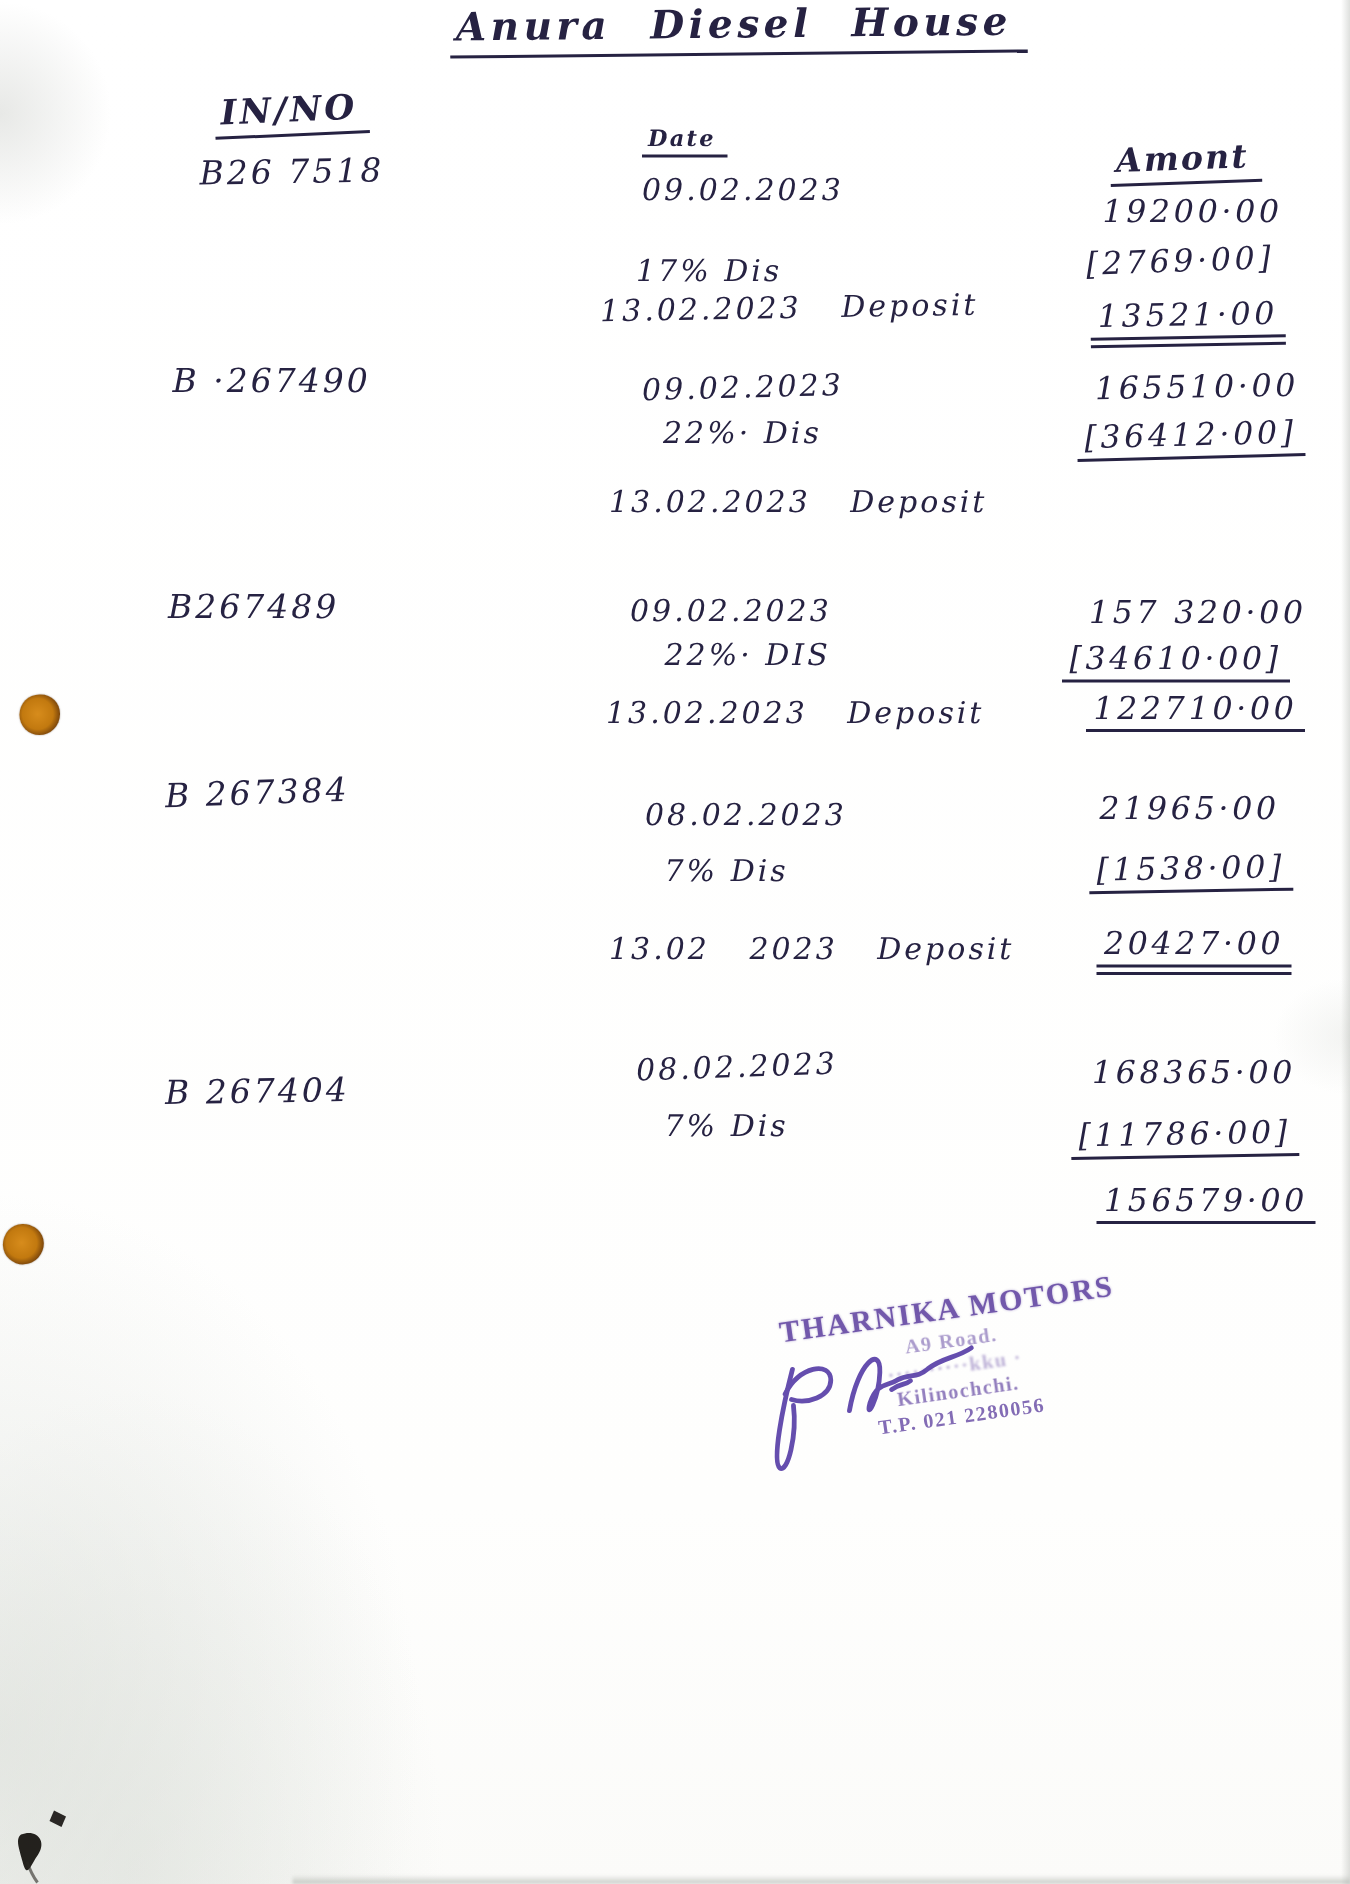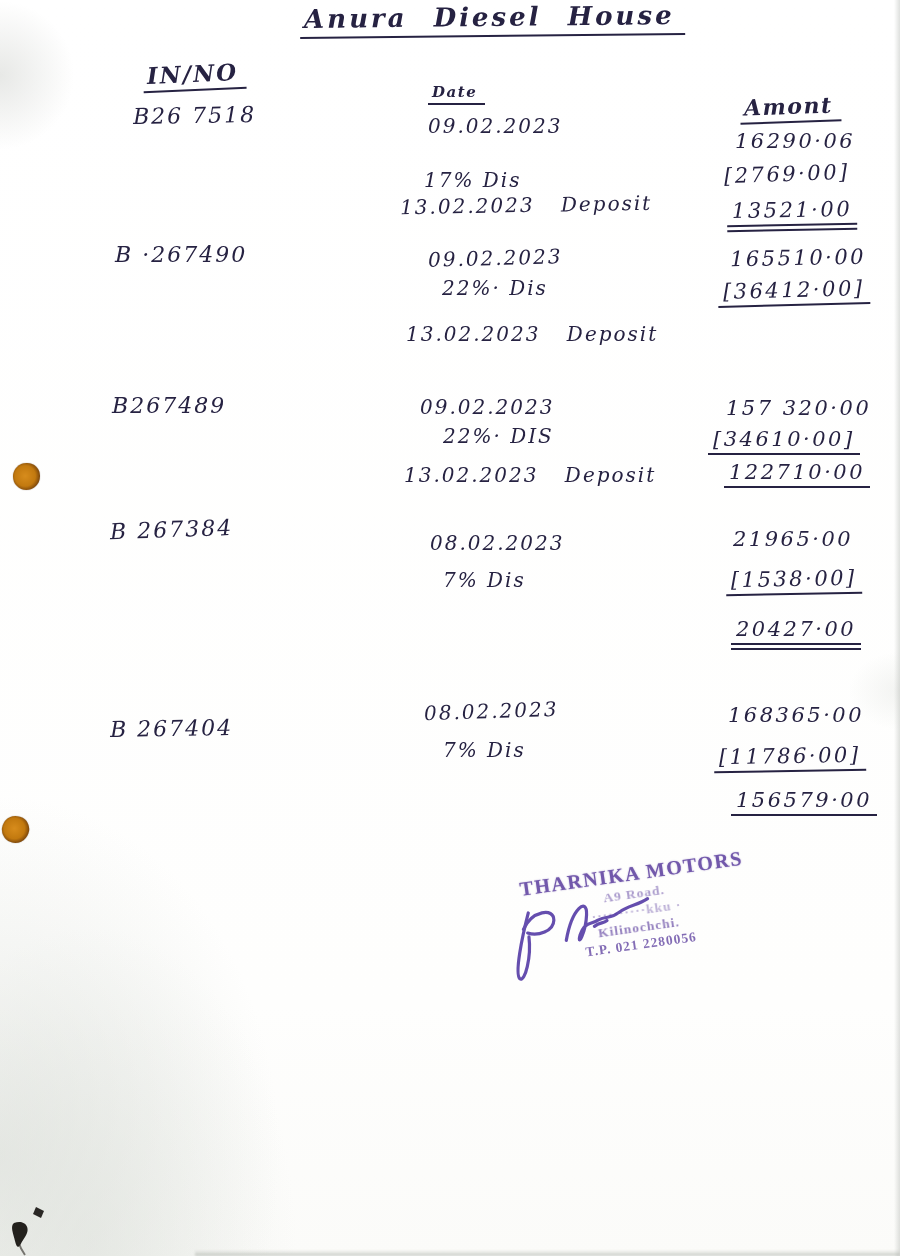--- a/index.html
+++ b/index.html
@@ -110,21 +110,21 @@
   <div class="abs ink hw title">Anura Diesel House</div>
 
   <div class="abs ink hw hdr hdr-inno">IN/NO</div>
   <div class="abs ink hw hdr hdr-date">Date</div>
   <div class="abs ink hw hdr hdr-amt">Amont</div>
 
   <div class="abs ink hw inv e1-inv">B26 7518</div>
   <div class="abs ink hw dt  e1-d1">09.02.2023</div>
   <div class="abs ink hw dt  e1-d2">17% Dis</div>
   <div class="abs ink hw dep e1-d3">13.02.2023 Deposit</div>
-  <div class="abs ink hw amt e1-a1">16290·06</div>
+  <div class="abs ink hw amt e1-a1">19200·00</div>
   <div class="abs ink hw amt e1-a2">[2769·00]</div>
   <div class="abs ink hw amt uu e1-a3">13521·00</div>
 
   <div class="abs ink hw inv e2-inv">B ·267490</div>
   <div class="abs ink hw dt  e2-d1">09.02.2023</div>
   <div class="abs ink hw dt  e2-d2">22%· Dis</div>
   <div class="abs ink hw dep e2-d3">13.02.2023 Deposit</div>
   <div class="abs ink hw amt e2-a1">165510·00</div>
   <div class="abs ink hw amt u  e2-a2">[36412·00]</div>
 
@@ -132,20 +132,21 @@
   <div class="abs ink hw dt  e3-d1">09.02.2023</div>
   <div class="abs ink hw dt  e3-d2">22%· DIS</div>
   <div class="abs ink hw dep e3-d3">13.02.2023 Deposit</div>
   <div class="abs ink hw amt e3-a1">157 320·00</div>
   <div class="abs ink hw amt u  e3-a2">[34610·00]</div>
   <div class="abs ink hw amt u  e3-a3">122710·00</div>
 
   <div class="abs ink hw inv e4-inv">B 267384</div>
   <div class="abs ink hw dt  e4-d1">08.02.2023</div>
   <div class="abs ink hw dt  e4-d2">7% Dis</div>
+  <div class="abs ink hw dep e4-d3">13.02 2023 Deposit</div>
   <div class="abs ink hw amt e4-a1">21965·00</div>
   <div class="abs ink hw amt u  e4-a2">[1538·00]</div>
   <div class="abs ink hw amt uu e4-a3">20427·00</div>
 
   <div class="abs ink hw inv e5-inv">B 267404</div>
   <div class="abs ink hw dt  e5-d1">08.02.2023</div>
   <div class="abs ink hw dt  e5-d2">7% Dis</div>
   <div class="abs ink hw amt e5-a1">168365·00</div>
   <div class="abs ink hw amt u  e5-a2">[11786·00]</div>
   <div class="abs ink hw amt u  e5-a3">156579·00</div>

